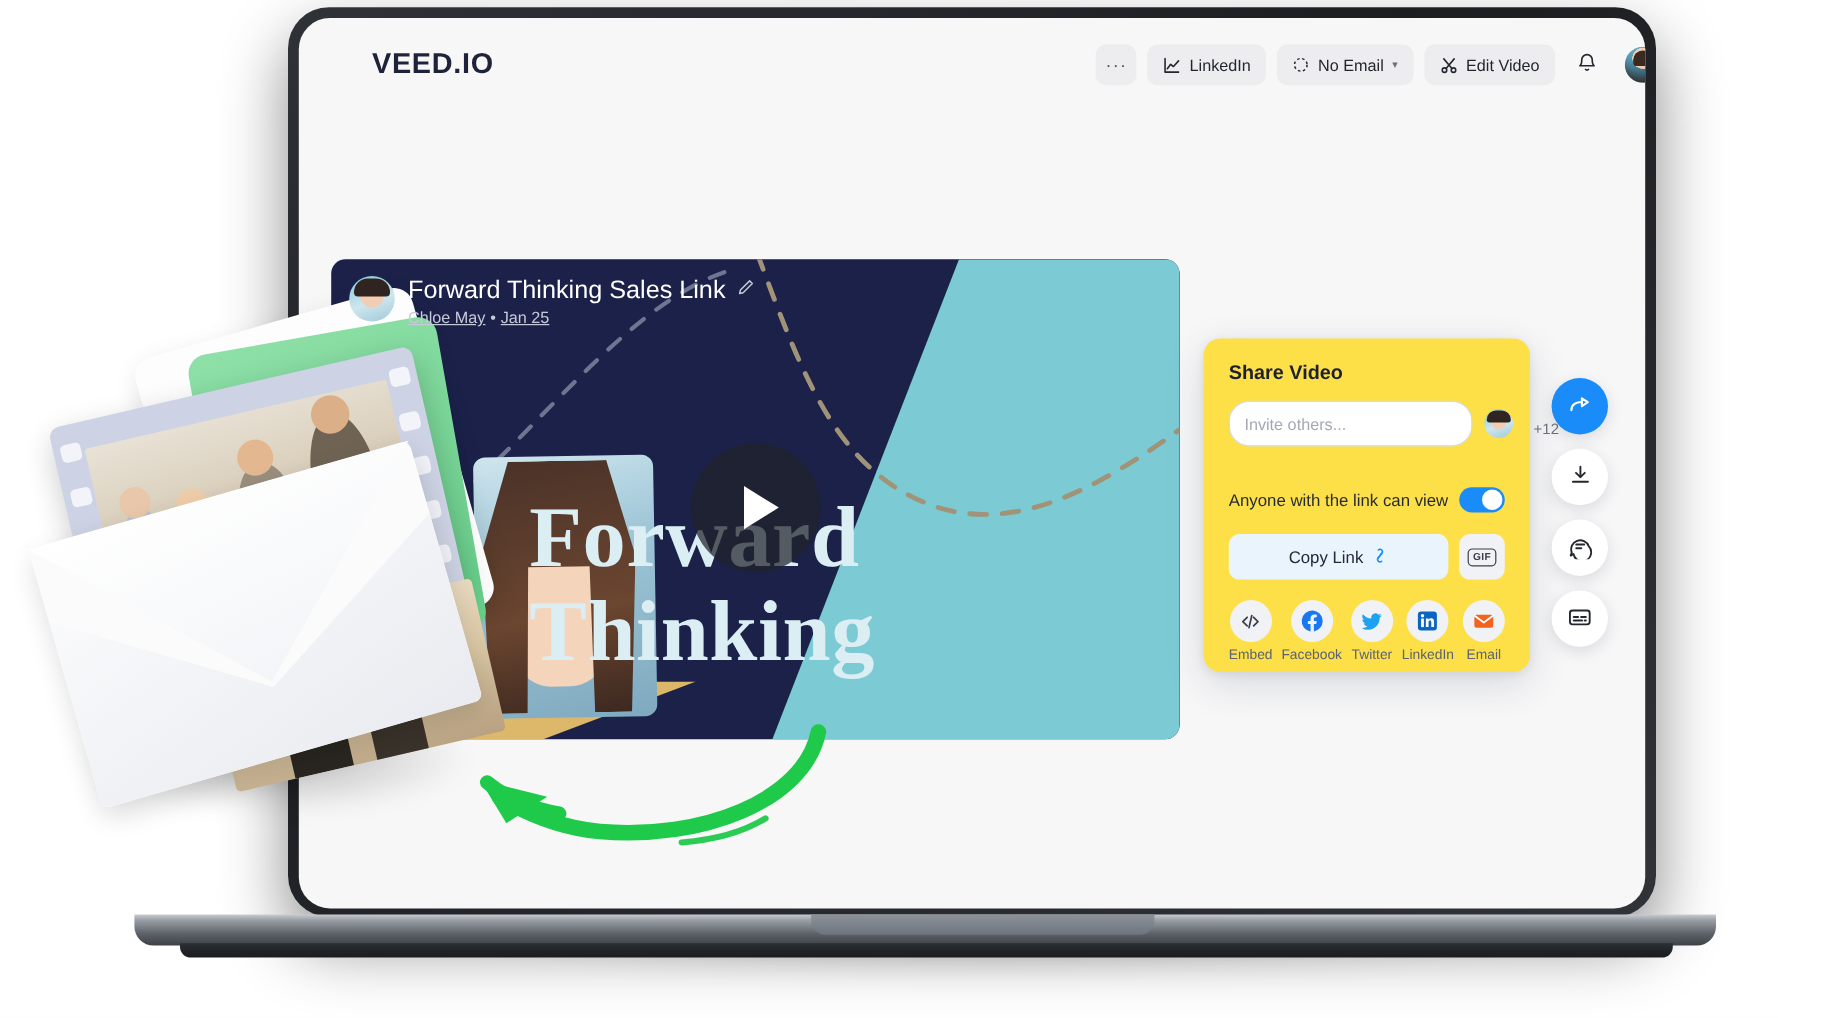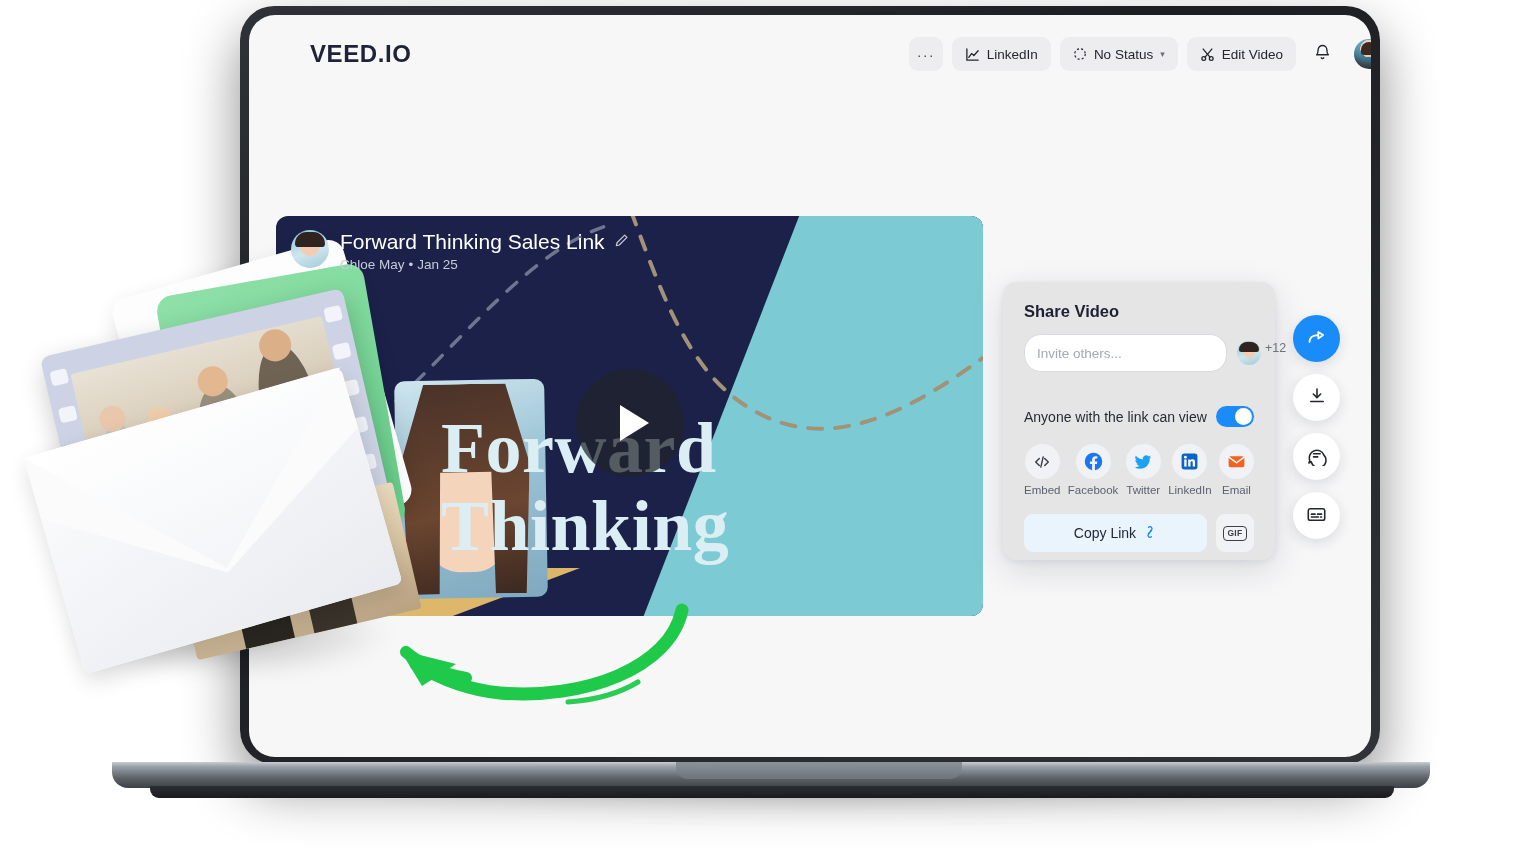--- a/index.html
+++ b/index.html
@@ -89,21 +89,21 @@
   #video-meta { position:absolute; left:15px; top:14px; display:flex; align-items:flex-start; gap:11px; z-index:6;}
   #meta-avatar {
     width:38px; height:38px; border-radius:50%; flex:none; position:relative; overflow:hidden;
     background: linear-gradient(160deg,#7fc4d8 0%,#cfe6ee 55%,#9ec9d8 100%);
   }
   #meta-avatar::before{content:""; position:absolute; left:9px; top:6px; width:20px; height:20px; border-radius:50%; background:#f2cdb3;}
   #meta-avatar::after{content:""; position:absolute; left:4px; top:2px; width:30px; height:15px; border-radius:14px 14px 4px 4px; background:#2f2420;}
   #video-title-row { display:flex; align-items:center; gap:9px; }
   #video-title { font-size:21px; color:#fff; font-weight:400; }
   #pencil-icon { opacity:.85; }
-  #video-submeta { font-size:13.5px; color:#c7cad9; margin-top:3px; }
+  #video-submeta { font-size:13.5px; color:#c7cad9; margin-top:3px;text-decoration:underline; }
   .dot-sep { display:inline-block; margin:0 4px; }
   #hero-word1, #hero-word2 {
     position:absolute; left:165px; color:#dbeef4; font-family:"Liberation Serif", serif;
     font-weight:700; letter-spacing:.5px; line-height:1;
   }
   #hero-word1 { top:196px; font-size:72px; }
   #hero-word2 { top:274px; font-size:72px; }
   #video-thumb {
     position:absolute; left:120px; top:164px; width:150px; height:218px;
     border-radius:10px; overflow:hidden;
@@ -117,31 +117,31 @@
   #play-button {
     position:absolute; left:300px; top:153px; width:108px; height:108px; border-radius:50%;
     background: rgba(32,34,42,.72); display:flex; align-items:center; justify-content:center;
     cursor:pointer; border:none;
   }
   #play-triangle { width:0; height:0; border-left:29px solid #ffffff; border-top:18px solid transparent; border-bottom:18px solid transparent; margin-left:8px;}
 
   
   #share-panel {
     position:absolute; left:754px; top:267px; width:272px; height:278px;
-    background:#e5e5e5; border-radius:14px; padding:20px 21px;
+    background:#fde047; border-radius:14px; padding:20px 21px;
     box-shadow: 0 10px 34px rgba(28,32,60,.14), 0 2px 7px rgba(28,32,60,.07);
   }
   #share-title { font-size:16.5px; font-weight:700; color:#1d2030; }
   #invite-row { display:flex; align-items:center; gap:10px; margin-top:13px; }
   #invite-input {
     flex:1; height:38px; border:1px solid #d7dae1; border-radius:17px; padding:0 12px;
     font-size:13.5px; color:#2b2f3b; font-family:"Liberation Sans",sans-serif; outline:none; background:#fff;
   }
   #invite-input::placeholder { color:#a3a8b4; }
-  #invite-avatars { display:flex; align-items:flex-start; gap:4px; }
+  #invite-avatars { display:flex; align-items:flex-end; gap:17px; }
   #invitee-avatar {
     width:24px; height:24px; border-radius:50%; position:relative; overflow:hidden;
     background: linear-gradient(160deg,#7fc4d8 0%,#cfe6ee 55%,#9ec9d8 100%);
   }
   #invitee-avatar::before{content:""; position:absolute; left:6px; top:4px; width:12px; height:13px; border-radius:50%; background:#f2cdb3;}
   #invitee-avatar::after{content:""; position:absolute; left:2px; top:1px; width:20px; height:10px; border-radius:10px 10px 3px 3px; background:#2f2420;}
   #invite-more { font-size:12.5px; color:#6c717d; }
   #link-row { display:flex; align-items:center; margin-top:34px; }
   #link-label { font-size:14px; color:#272b36; }
   #link-toggle {
@@ -254,21 +254,21 @@
           </span>
           <span>LinkedIn</span>
         </button>
 
         <button class="hbtn">
           <span>
             <svg width="14" height="14" viewBox="0 0 16 16" fill="none" stroke="#23262e" stroke-width="1.4" stroke-dasharray="2.4 2.4">
               <circle cx="8" cy="8" r="6"></circle>
             </svg>
           </span>
-          <span>No Status</span>
+          <span>No Email</span>
           <span style="font-size:9px;color:#6b707b">▾</span>
         </button>
 
         <button class="hbtn">
           <span>
             <svg width="15" height="15" viewBox="0 0 16 16" fill="none" stroke="#23262e" stroke-width="1.4" stroke-linecap="round" stroke-linejoin="round">
               <circle cx="4" cy="12.2" r="2"></circle>
                 <circle cx="12" cy="12.2" r="2"></circle>
               <path d="M5.4 10.8L12.6 2.2"></path>
                 <path d="M10.6 10.8L3.4 2.2"></path>
@@ -340,87 +340,87 @@
         </div>
       </div>
 
       <div id="link-row">
         <span id="link-label">Anyone with the link can view</span>
         <button id="link-toggle">
           <span class="knob"></span>
         </button>
       </div>
 
-      <div id="social-row">
-        <div class="social-item">
-          <span class="social-circle">
-            <svg width="18" height="18" viewBox="0 0 20 20" fill="none" stroke="#3a3f4c" stroke-width="1.6" stroke-linecap="round" stroke-linejoin="round">
-              <path d="M7 6L3 10l4 4"></path>
-                <path d="M13 6l4 4-4 4"></path>
-                <path d="M11.3 4.4L8.7 15.6"></path>
-            </svg>
-          </span>
-          <span class="social-label">Embed</span>
-        </div>
-
-        <div class="social-item">
-          <span class="social-circle">
-            <svg width="21" height="21" viewBox="0 0 24 24" fill="#1877f2">
-              <path d="M22 12a10 10 0 10-11.6 9.9v-7h-2.5V12h2.5V9.8c0-2.5 1.5-3.9 3.8-3.9 1.1 0 2.2.2 2.2.2v2.4h-1.2c-1.2 0-1.6.8-1.6 1.6V12h2.7l-.4 2.9h-2.3v7A10 10 0 0022 12z"></path>
-            </svg>
-          </span>
-          <span class="social-label">Facebook</span>
-        </div>
-
-        <div class="social-item">
-          <span class="social-circle">
-            <svg width="20" height="20" viewBox="0 0 24 24" fill="#1da1f2">
-              <path d="M22 5.9c-.7.3-1.5.5-2.4.6a4.1 4.1 0 001.8-2.3c-.8.5-1.7.8-2.6 1a4.1 4.1 0 00-7 3.8A11.7 11.7 0 013.4 4.6a4.1 4.1 0 001.3 5.5c-.7 0-1.3-.2-1.9-.5a4.1 4.1 0 003.3 4 4.2 4.2 0 01-1.9.1 4.1 4.1 0 003.8 2.9A8.3 8.3 0 012 18.3a11.7 11.7 0 006.3 1.9c7.6 0 11.8-6.3 11.8-11.8v-.5c.8-.6 1.5-1.3 2-2.1z"></path>
-            </svg>
-          </span>
-          <span class="social-label">Twitter</span>
-        </div>
-
-        <div class="social-item">
-          <span class="social-circle">
-            <svg width="19" height="19" viewBox="0 0 24 24">
-              <rect x="2" y="2" width="20" height="20" rx="3.4" fill="#0a66c2"></rect>
-              <rect x="5.4" y="9.4" width="2.9" height="9" fill="#fff"></rect>
-              <circle cx="6.85" cy="6.5" r="1.75" fill="#fff"></circle>
-              <path d="M10.4 9.4h2.8v1.3c.4-.8 1.4-1.5 2.8-1.5 2.3 0 3 1.4 3 3.6v5.6h-2.9V13.4c0-1.1-.4-1.8-1.4-1.8-1 0-1.5.7-1.5 1.8v5h-2.8z" fill="#fff"></path>
-            </svg>
-          </span>
-          <span class="social-label">LinkedIn</span>
-        </div>
-
-        <div class="social-item">
-          <span class="social-circle">
-            <svg width="21" height="21" viewBox="0 0 24 24">
-              <rect x="3" y="6" width="18" height="12.5" rx="2" fill="#f4621f"></rect>
-              <path d="M3.6 7.2L12 13.4l8.4-6.2" fill="none" stroke="#fff" stroke-width="1.7" stroke-linecap="round" stroke-linejoin="round"></path>
-            </svg>
-          </span>
-          <span class="social-label">Email</span>
-        </div>
-      </div>
-
       <div id="bottom-row">
         <button id="copy-link-btn">
           <span>Copy Link</span>
           <span>
             <svg width="14" height="14" viewBox="0 0 16 16" fill="none" stroke="#1a8cfa" stroke-width="1.5" stroke-linecap="round">
               <path d="M6.4 2.6a2.2 2.2 0 013.2 0 2.3 2.3 0 010 3.2L8.3 7.1"></path>
               <path d="M9.6 13.4a2.2 2.2 0 01-3.2 0 2.3 2.3 0 010-3.2l1.3-1.3"></path>
               <path d="M6.2 9.8l3.6-3.6"></path>
             </svg>
           </span>
         </button>
         <button id="gif-btn">
           <span id="gif-badge">GIF</span>
         </button>
+      </div>
+
+      <div id="social-row">
+        <div class="social-item">
+          <span class="social-circle">
+            <svg width="18" height="18" viewBox="0 0 20 20" fill="none" stroke="#3a3f4c" stroke-width="1.6" stroke-linecap="round" stroke-linejoin="round">
+              <path d="M7 6L3 10l4 4"></path>
+                <path d="M13 6l4 4-4 4"></path>
+                <path d="M11.3 4.4L8.7 15.6"></path>
+            </svg>
+          </span>
+          <span class="social-label">Embed</span>
+        </div>
+
+        <div class="social-item">
+          <span class="social-circle">
+            <svg width="21" height="21" viewBox="0 0 24 24" fill="#1877f2">
+              <path d="M22 12a10 10 0 10-11.6 9.9v-7h-2.5V12h2.5V9.8c0-2.5 1.5-3.9 3.8-3.9 1.1 0 2.2.2 2.2.2v2.4h-1.2c-1.2 0-1.6.8-1.6 1.6V12h2.7l-.4 2.9h-2.3v7A10 10 0 0022 12z"></path>
+            </svg>
+          </span>
+          <span class="social-label">Facebook</span>
+        </div>
+
+        <div class="social-item">
+          <span class="social-circle">
+            <svg width="20" height="20" viewBox="0 0 24 24" fill="#1da1f2">
+              <path d="M22 5.9c-.7.3-1.5.5-2.4.6a4.1 4.1 0 001.8-2.3c-.8.5-1.7.8-2.6 1a4.1 4.1 0 00-7 3.8A11.7 11.7 0 013.4 4.6a4.1 4.1 0 001.3 5.5c-.7 0-1.3-.2-1.9-.5a4.1 4.1 0 003.3 4 4.2 4.2 0 01-1.9.1 4.1 4.1 0 003.8 2.9A8.3 8.3 0 012 18.3a11.7 11.7 0 006.3 1.9c7.6 0 11.8-6.3 11.8-11.8v-.5c.8-.6 1.5-1.3 2-2.1z"></path>
+            </svg>
+          </span>
+          <span class="social-label">Twitter</span>
+        </div>
+
+        <div class="social-item">
+          <span class="social-circle">
+            <svg width="19" height="19" viewBox="0 0 24 24">
+              <rect x="2" y="2" width="20" height="20" rx="3.4" fill="#0a66c2"></rect>
+              <rect x="5.4" y="9.4" width="2.9" height="9" fill="#fff"></rect>
+              <circle cx="6.85" cy="6.5" r="1.75" fill="#fff"></circle>
+              <path d="M10.4 9.4h2.8v1.3c.4-.8 1.4-1.5 2.8-1.5 2.3 0 3 1.4 3 3.6v5.6h-2.9V13.4c0-1.1-.4-1.8-1.4-1.8-1 0-1.5.7-1.5 1.8v5h-2.8z" fill="#fff"></path>
+            </svg>
+          </span>
+          <span class="social-label">LinkedIn</span>
+        </div>
+
+        <div class="social-item">
+          <span class="social-circle">
+            <svg width="21" height="21" viewBox="0 0 24 24">
+              <rect x="3" y="6" width="18" height="12.5" rx="2" fill="#f4621f"></rect>
+              <path d="M3.6 7.2L12 13.4l8.4-6.2" fill="none" stroke="#fff" stroke-width="1.7" stroke-linecap="round" stroke-linejoin="round"></path>
+            </svg>
+          </span>
+          <span class="social-label">Email</span>
+        </div>
       </div>
     </div>
 
     <div id="action-rail">
       <button class="rail-btn active">
         <span>
           <svg width="21" height="21" viewBox="0 0 24 24" fill="none" stroke="#ffffff" stroke-width="2" stroke-linecap="round" stroke-linejoin="round">
             <path d="M4 17c0-5 3.6-7.6 10-7.8"></path>
               <path d="M14 5.6L19.6 9.2 14 13.2z"></path>
           </svg>

